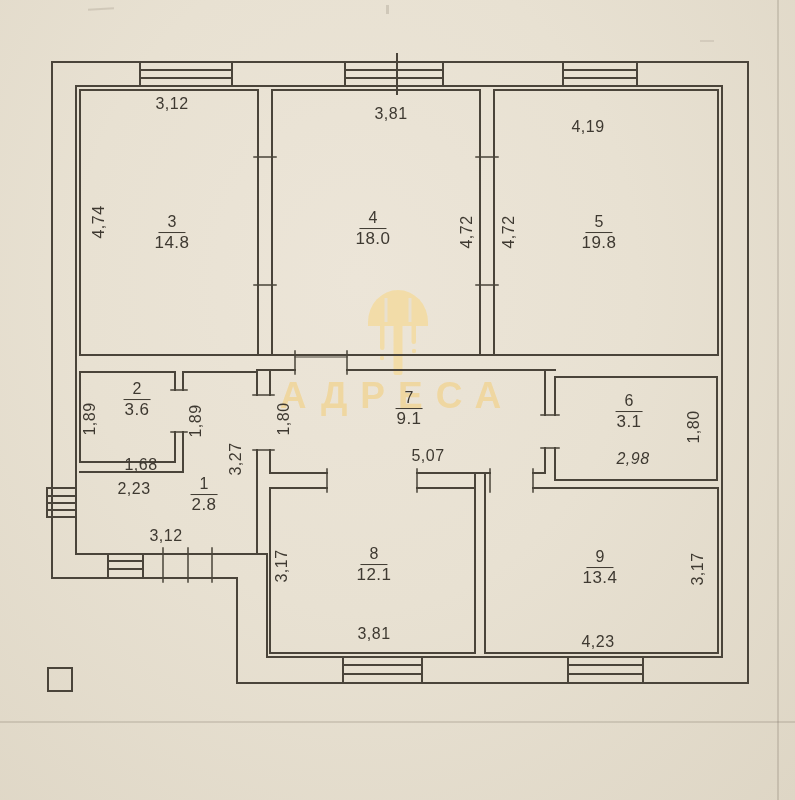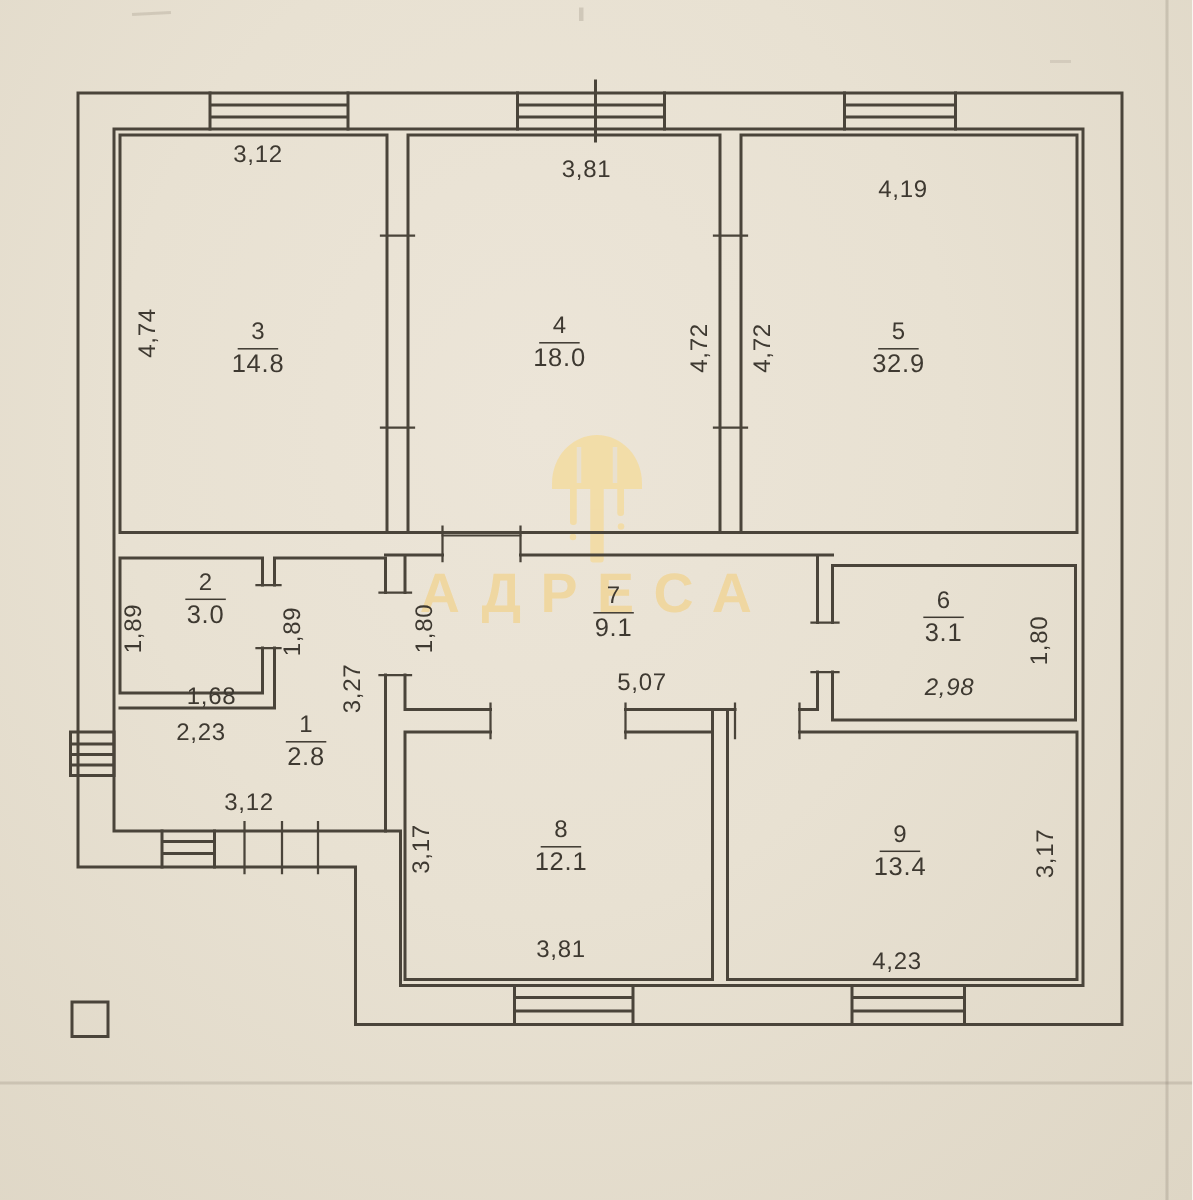--- a/index.html
+++ b/index.html
@@ -123,33 +123,33 @@
 
       <path d="M47,488 H76 V517 H47 Z M47,496 H76 M47,503 H76 M47,510 H76"></path>
 
       <rect x="48" y="668" width="24" height="23"></rect>
     </g>
   </svg>
 
   <div class="labels" id="labels">
       <div class="room-label" style="left: 172px; top: 233px;"><div class="room-number">3</div><div class="room-area">14.8</div></div>
       <div class="room-label" style="left: 373px; top: 229px;"><div class="room-number">4</div><div class="room-area">18.0</div></div>
-      <div class="room-label" style="left: 599px; top: 233px;"><div class="room-number">5</div><div class="room-area">32.9</div></div>
-      <div class="room-label" style="left: 137px; top: 400px;"><div class="room-number">2</div><div class="room-area">3.0</div></div>
+      <div class="room-label" style="left: 599px; top: 233px;"><div class="room-number">5</div><div class="room-area">19.8</div></div>
+      <div class="room-label" style="left: 137px; top: 400px;"><div class="room-number">2</div><div class="room-area">3.6</div></div>
       <div class="room-label" style="left: 409px; top: 409px;"><div class="room-number">7</div><div class="room-area">9.1</div></div>
       <div class="room-label" style="left: 629px; top: 412px;"><div class="room-number">6</div><div class="room-area">3.1</div></div>
       <div class="room-label" style="left: 204px; top: 495px;"><div class="room-number">1</div><div class="room-area">2.8</div></div>
       <div class="room-label" style="left: 374px; top: 565px;"><div class="room-number">8</div><div class="room-area">12.1</div></div>
       <div class="room-label" style="left: 600px; top: 568px;"><div class="room-number">9</div><div class="room-area">13.4</div></div>
       <div class="dim-label" style="left: 172px; top: 104px;">3,12</div>
       <div class="dim-label vertical" style="left: 99px; top: 222px;">4,74</div>
       <div class="dim-label" style="left: 391px; top: 114px;">3,81</div>
       <div class="dim-label vertical" style="left: 467px; top: 232px;">4,72</div>
       <div class="dim-label vertical" style="left: 509px; top: 232px;">4,72</div>
-      <div class="dim-label" style="left: 602px; top: 127px; text-align: center;">4,19</div>
+      <div class="dim-label" style="left: 588px; top: 127px; text-align: center;">4,19</div>
       <div class="dim-label vertical" style="left: 90px; top: 419px;">1,89</div>
       <div class="dim-label vertical" style="left: 196px; top: 421px;">1,89</div>
       <div class="dim-label" style="left: 141px; top: 465px;">1,68</div>
       <div class="dim-label" style="left: 134px; top: 489px;">2,23</div>
       <div class="dim-label vertical" style="left: 236px; top: 459px;">3,27</div>
       <div class="dim-label vertical" style="left: 284px; top: 419px;">1,80</div>
       <div class="dim-label" style="left: 428px; top: 456px;">5,07</div>
       <div class="dim-label" style="left: 633px; top: 459px; font-style: italic;">2,98</div>
       <div class="dim-label vertical" style="left: 694px; top: 427px;">1,80</div>
       <div class="dim-label" style="left: 166px; top: 536px;">3,12</div>

